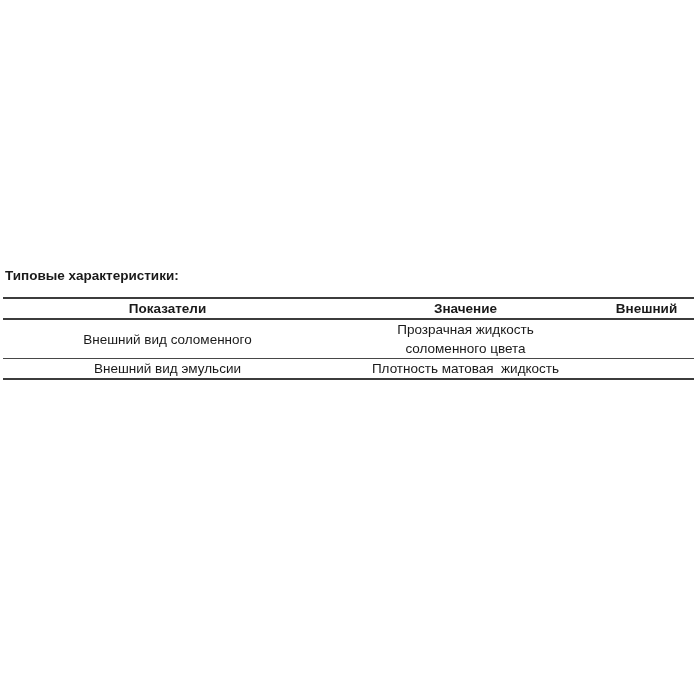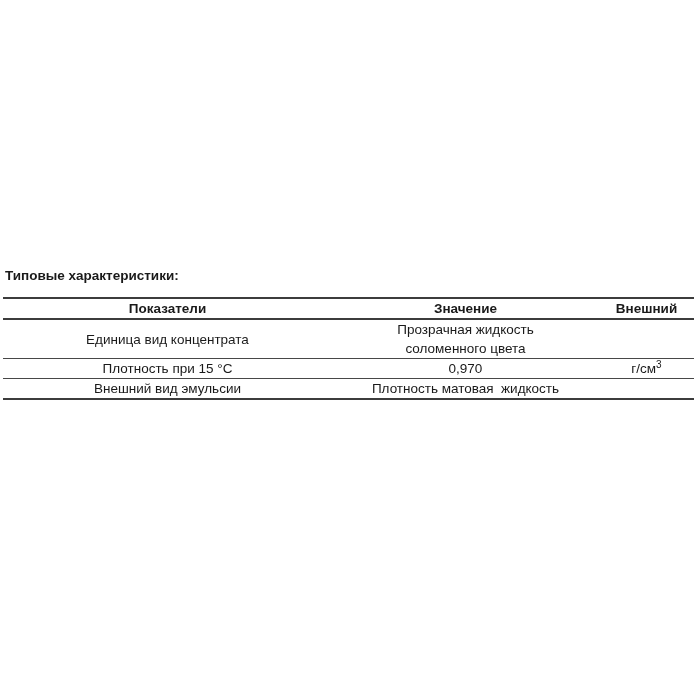--- a/index.html
+++ b/index.html
@@ -79,29 +79,24 @@
     </colgroup>
     <thead>
       <tr class="hdr">
         <th class="c1">Показатели</th>
         <th class="c2">Значение</th>
         <th class="c3">Внешний</th>
       </tr>
     </thead>
     <tbody>
       <tr class="r0">
-        <td class="c1">Единица вид концентрата</td>
+        <td class="c1">Внешний вид соломенного</td>
         <td class="c2 val">Прозрачная жидкость
 соломенного цвета</td>
         <td class="c3"></td>
-      </tr>
-      <tr class="r1">
-        <td class="c1">Плотность при 15 °C</td>
-        <td class="c2 val">0,970</td>
-        <td class="c3"><span>г/см</span><sup class="u3">3</sup></td>
       </tr>
       <tr class="r3">
         <td class="c1">Внешний вид эмульсии</td>
         <td class="c2 val">Плотность матовая  жидкость</td>
         <td class="c3"></td>
       </tr>
     </tbody>
   </table>
 
 </div>

